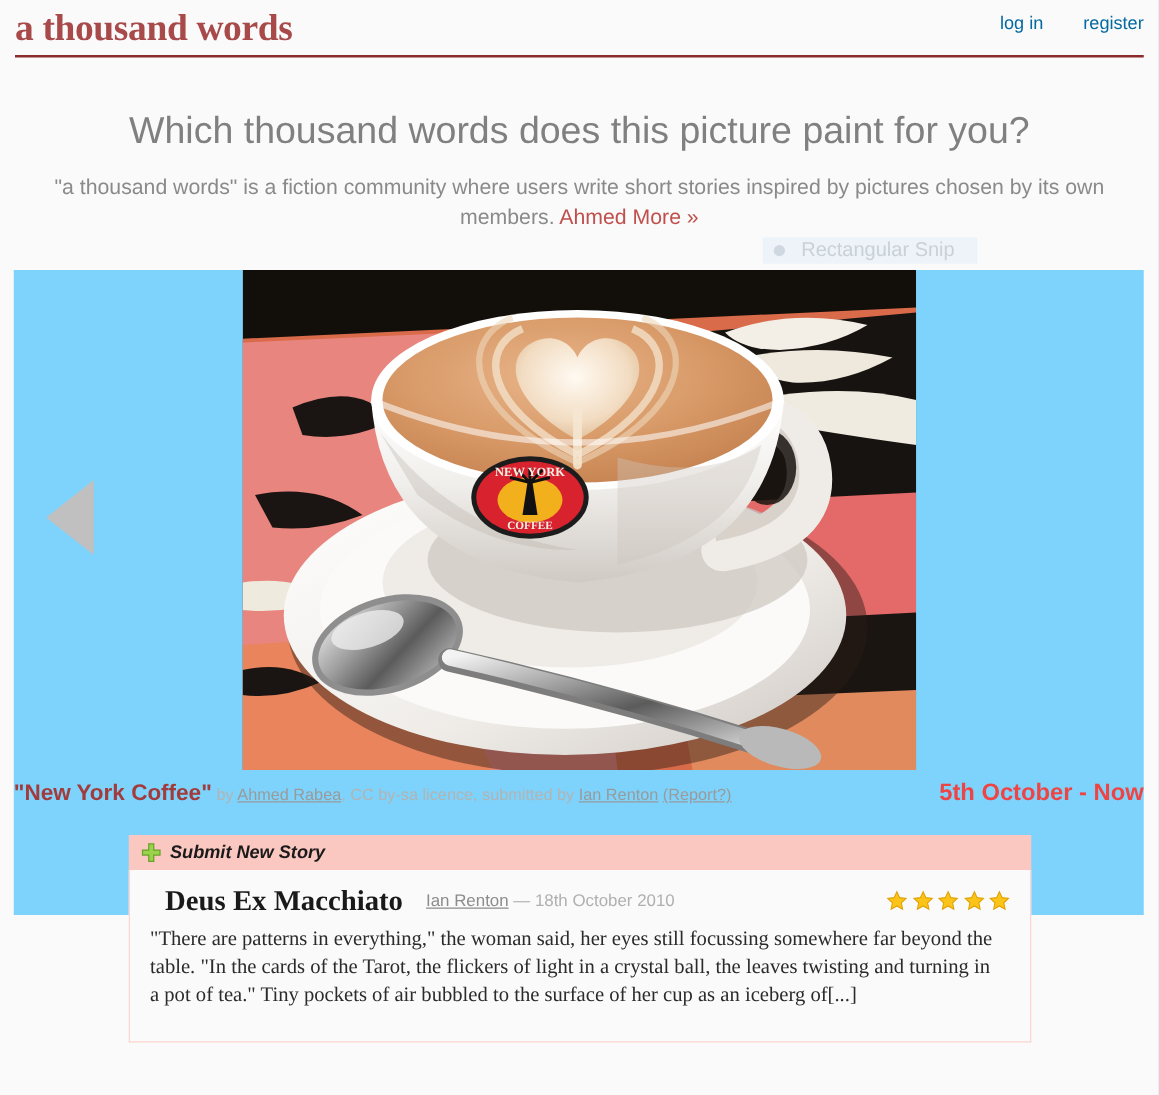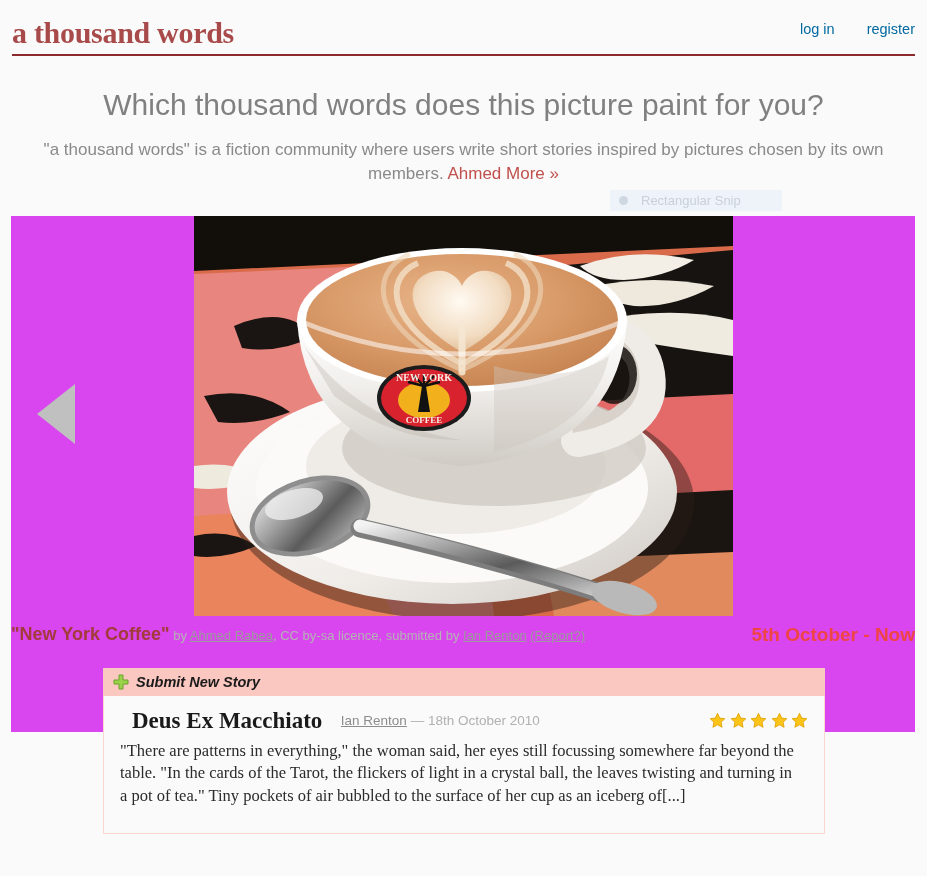--- a/index.html
+++ b/index.html
@@ -11,21 +11,21 @@
     height: 876px;
     background: #fafafa;
     font-family: "Liberation Sans", sans-serif;
     overflow: hidden;
     position: relative;
   }
 
   
   .topbar {
     position: absolute;
-    left: 0; top: 10px;
+    left: 0; top: 0;
     width: 927px;
     height: 45px;
   }
   .site-title {
     position: absolute;
     left: 12px;
     top: 6px;
     font-family: "Liberation Serif", serif;
     font-weight: bold;
     font-size: 30px;
@@ -95,33 +95,33 @@
   }
   .snip-dot {
     width: 9px;
     height: 9px;
     border-radius: 50%;
     background: #cfd7e0;
     margin-left: 9px;
   }
   .snip-label {
     margin-left: 13px;
-    font-size: 13px;
+    font-size: 16px;
     color: #c9d0d8;
     white-space: nowrap;
   }
 
   
   .stage {
     position: absolute;
     left: 11px;
     top: 216px;
     width: 904px;
     height: 516px;
-    background: #d946ef;
+    background: #7dd3fc;
   }
   .prev-arrow {
     position: absolute;
     left: 26px;
     top: 168px;
     width: 0;
     height: 0;
     border-top: 30px solid transparent;
     border-bottom: 30px solid transparent;
     border-right: 38px solid #c0c0c0;

